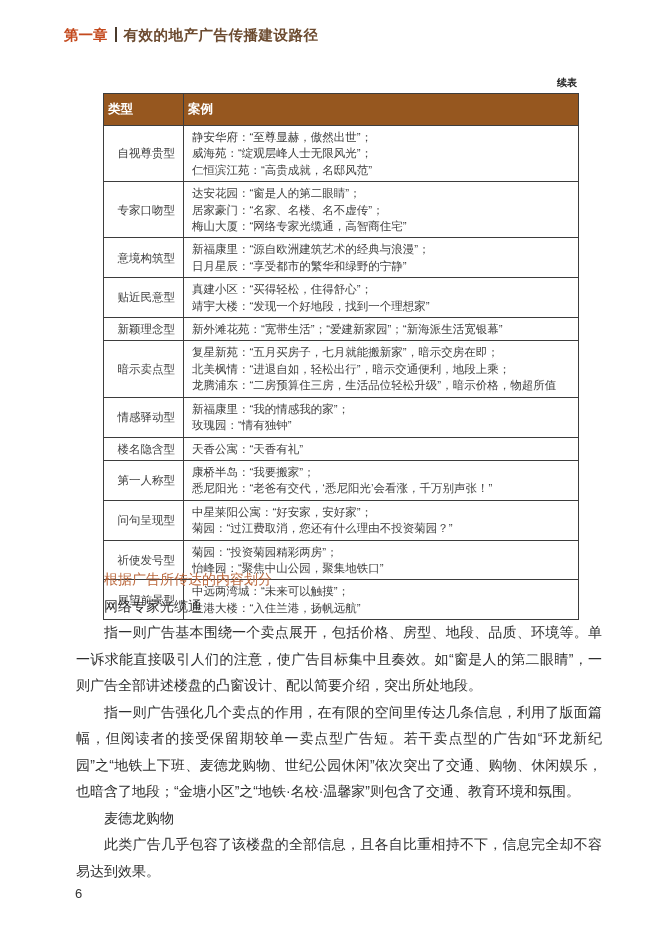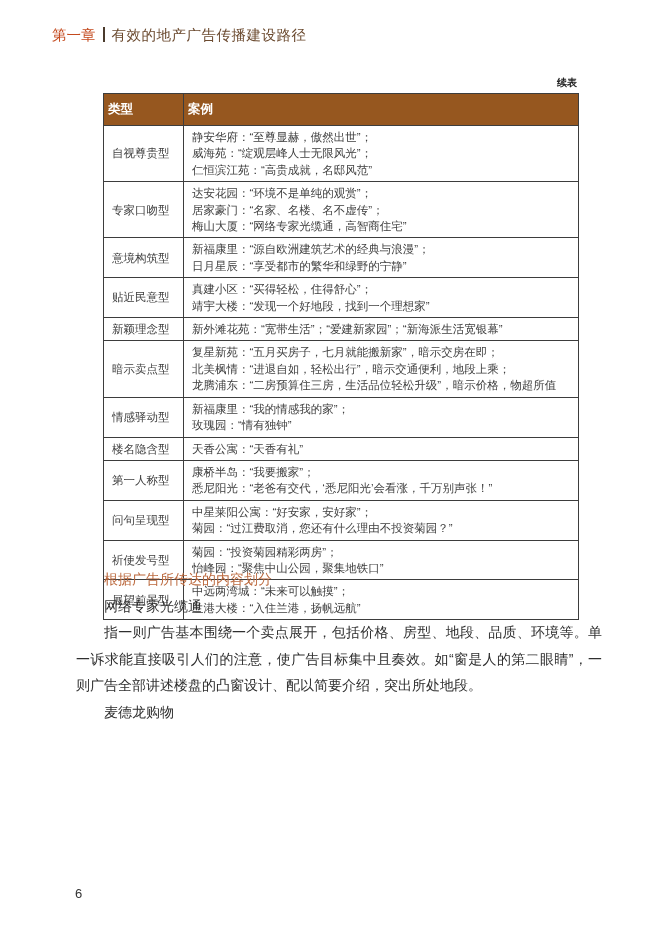--- a/index.html
+++ b/index.html
@@ -6,22 +6,22 @@
   body {
     width: 669px; height: 947px;
     background: #ffffff;
     font-family: "Liberation Sans", "DejaVu Sans", sans-serif;
     position: relative;
     overflow: hidden;
     color: #333;
   }
   
   .chapter-header {
-    position: absolute; left: 52px; top: 26px;
-    font-size: 14.5px; font-weight: normal;
+    position: absolute; left: 64px; top: 26px;
+    font-size: 14.5px; font-weight: bold;
     white-space: nowrap;
   }
   .chapter-label { color: var(--chapter-label-color, #c44a1e); }
   .chapter-divider {
     display: inline-block; width: 2px; height: 15px;
     background: #4a3a2c; margin: 0 7px; vertical-align: -2px;
   }
   .chapter-title { color: var(--chapter-title-color, #6b4a2f); letter-spacing: 0.5px; }
 
   
@@ -37,21 +37,21 @@
   table.ad-table th {
     background: var(--table-header-bg, #96571f);
     color: #ffffff; font-size: 12.5px; font-weight: bold;
     padding: 7px 4px; border: 1px solid #3d3d3d; text-align: left;
   }
   table.ad-table col.col-type { width: 80px; }
   table.ad-table td {
     border: 1px solid #3d3d3d; color: #404040;
     padding: 3px 8px; line-height: 16.4px; vertical-align: middle;
   }
-  td.type-cell { text-align: left; padding: 3px 2px; }
+  td.type-cell { text-align: right; padding: 3px 2px; }
   td.case-cell div { white-space: nowrap; overflow: hidden; }
 
   
   .main-content {
     position: absolute; left: 76px; top: 566px; width: 526px;
     font-size: 14px; line-height: 26.5px; text-align: justify;
     color: #2f2f2f;
   }
   .section-heading {
     color: var(--section-heading-color, #bc6a3f);
@@ -90,21 +90,21 @@
           <td class="type-cell">自视尊贵型</td>
           <td class="case-cell">
             <div>静安华府：“至尊显赫，傲然出世”；</div>
             <div>威海苑：“绽观层峰人士无限风光”；</div>
             <div>仁恒滨江苑：“高贵成就，名邸风范”</div>
           </td>
         </tr>
         <tr>
           <td class="type-cell">专家口吻型</td>
           <td class="case-cell">
-            <div>达安花园：“环境不是单纯的观赏”；</div>
+            <div>达安花园：“窗是人的第二眼睛”；</div>
             <div>居家豪门：“名家、名楼、名不虚传”；</div>
             <div>梅山大厦：“网络专家光缆通，高智商住宅”</div>
           </td>
         </tr>
         <tr>
           <td class="type-cell">意境构筑型</td>
           <td class="case-cell">
             <div>新福康里：“源自欧洲建筑艺术的经典与浪漫”；</div>
             <div>日月星辰：“享受都市的繁华和绿野的宁静”</div>
           </td>
@@ -173,17 +173,19 @@
         </tr>
       </tbody>
   </table>
 </div>
 
 <div class="main-content">
   <p class="section-heading">根据广告所传达的内容划分</p>
   <div id="content-blocks">
       <p class="block subheading">网络专家光缆通</p>
       <p class="block paragraph">指一则广告基本围绕一个卖点展开，包括价格、房型、地段、品质、环境等。单一诉求能直接吸引人们的注意，使广告目标集中且奏效。如“窗是人的第二眼睛”，一则广告全部讲述楼盘的凸窗设计、配以简要介绍，突出所处地段。</p>
+      <p class="block paragraph">指一则广告强化几个卖点的作用，在有限的空间里传达几条信息，利用了版面篇幅，但阅读者的接受保留期较单一卖点型广告短。若干卖点型的广告如“环龙新纪园”之“地铁上下班、麦德龙购物、世纪公园休闲”依次突出了交通、购物、休闲娱乐，也暗含了地段；“金塘小区”之“地铁·名校·温馨家”则包含了交通、教育环境和氛围。</p>
       <p class="block subheading">麦德龙购物</p>
+      <p class="block paragraph">此类广告几乎包容了该楼盘的全部信息，且各自比重相持不下，信息完全却不容易达到效果。</p>
     </div>
 </div>
 
 <div class="page-number">6</div>
 
 </body></html>

